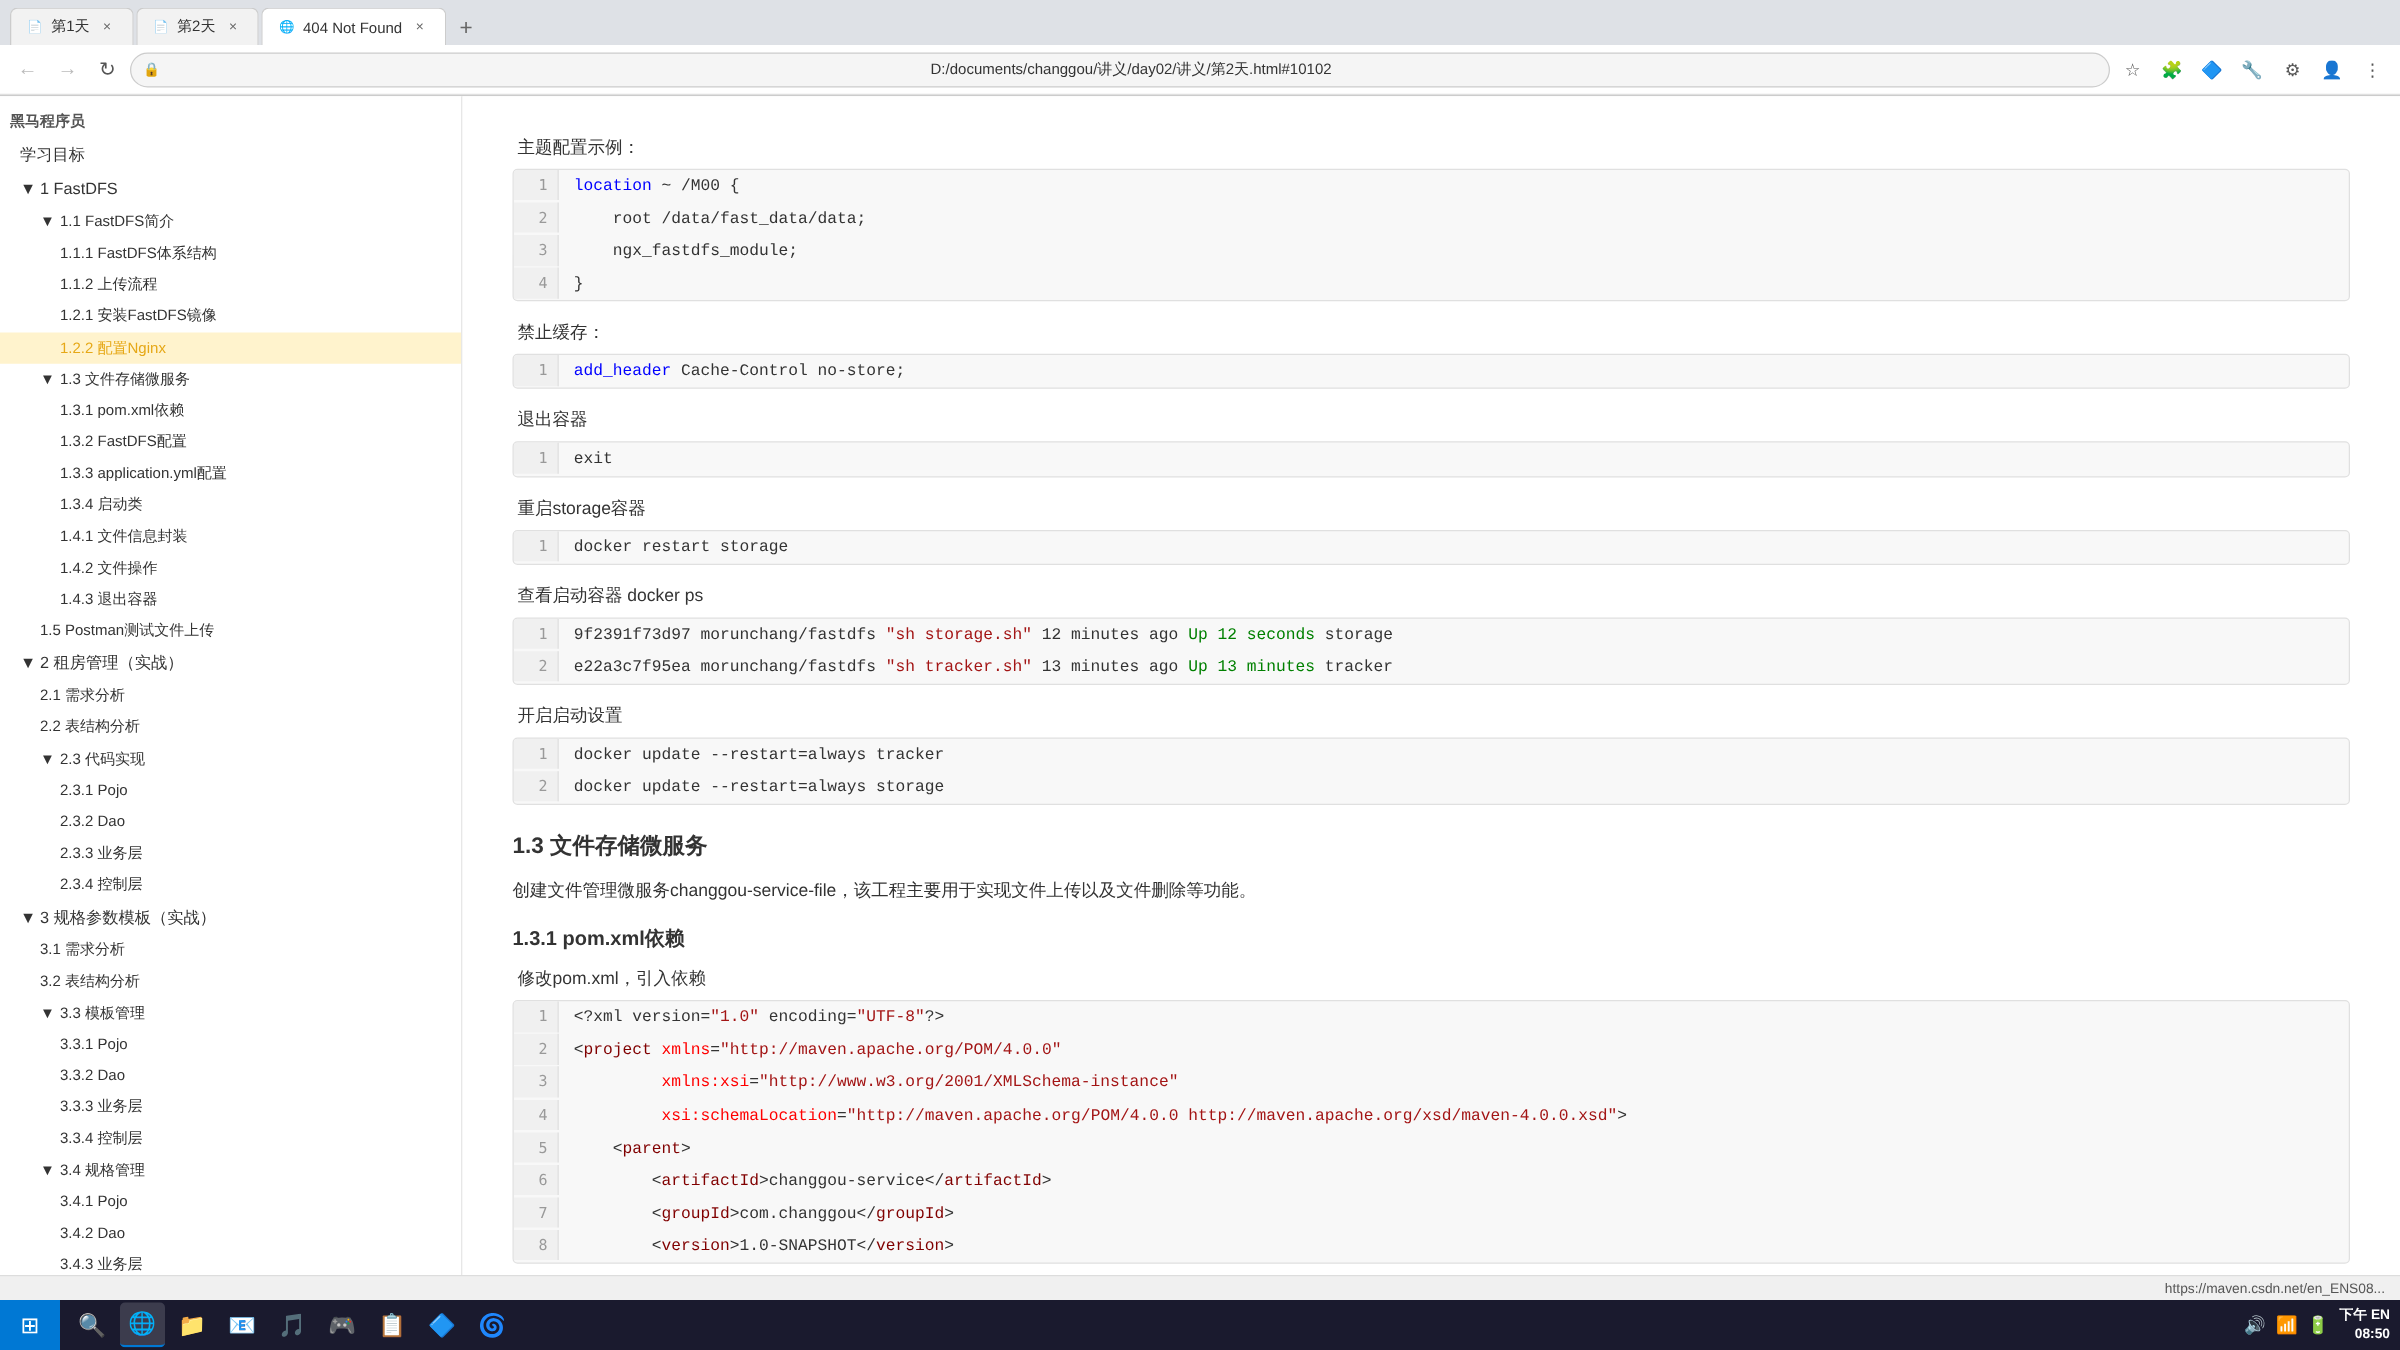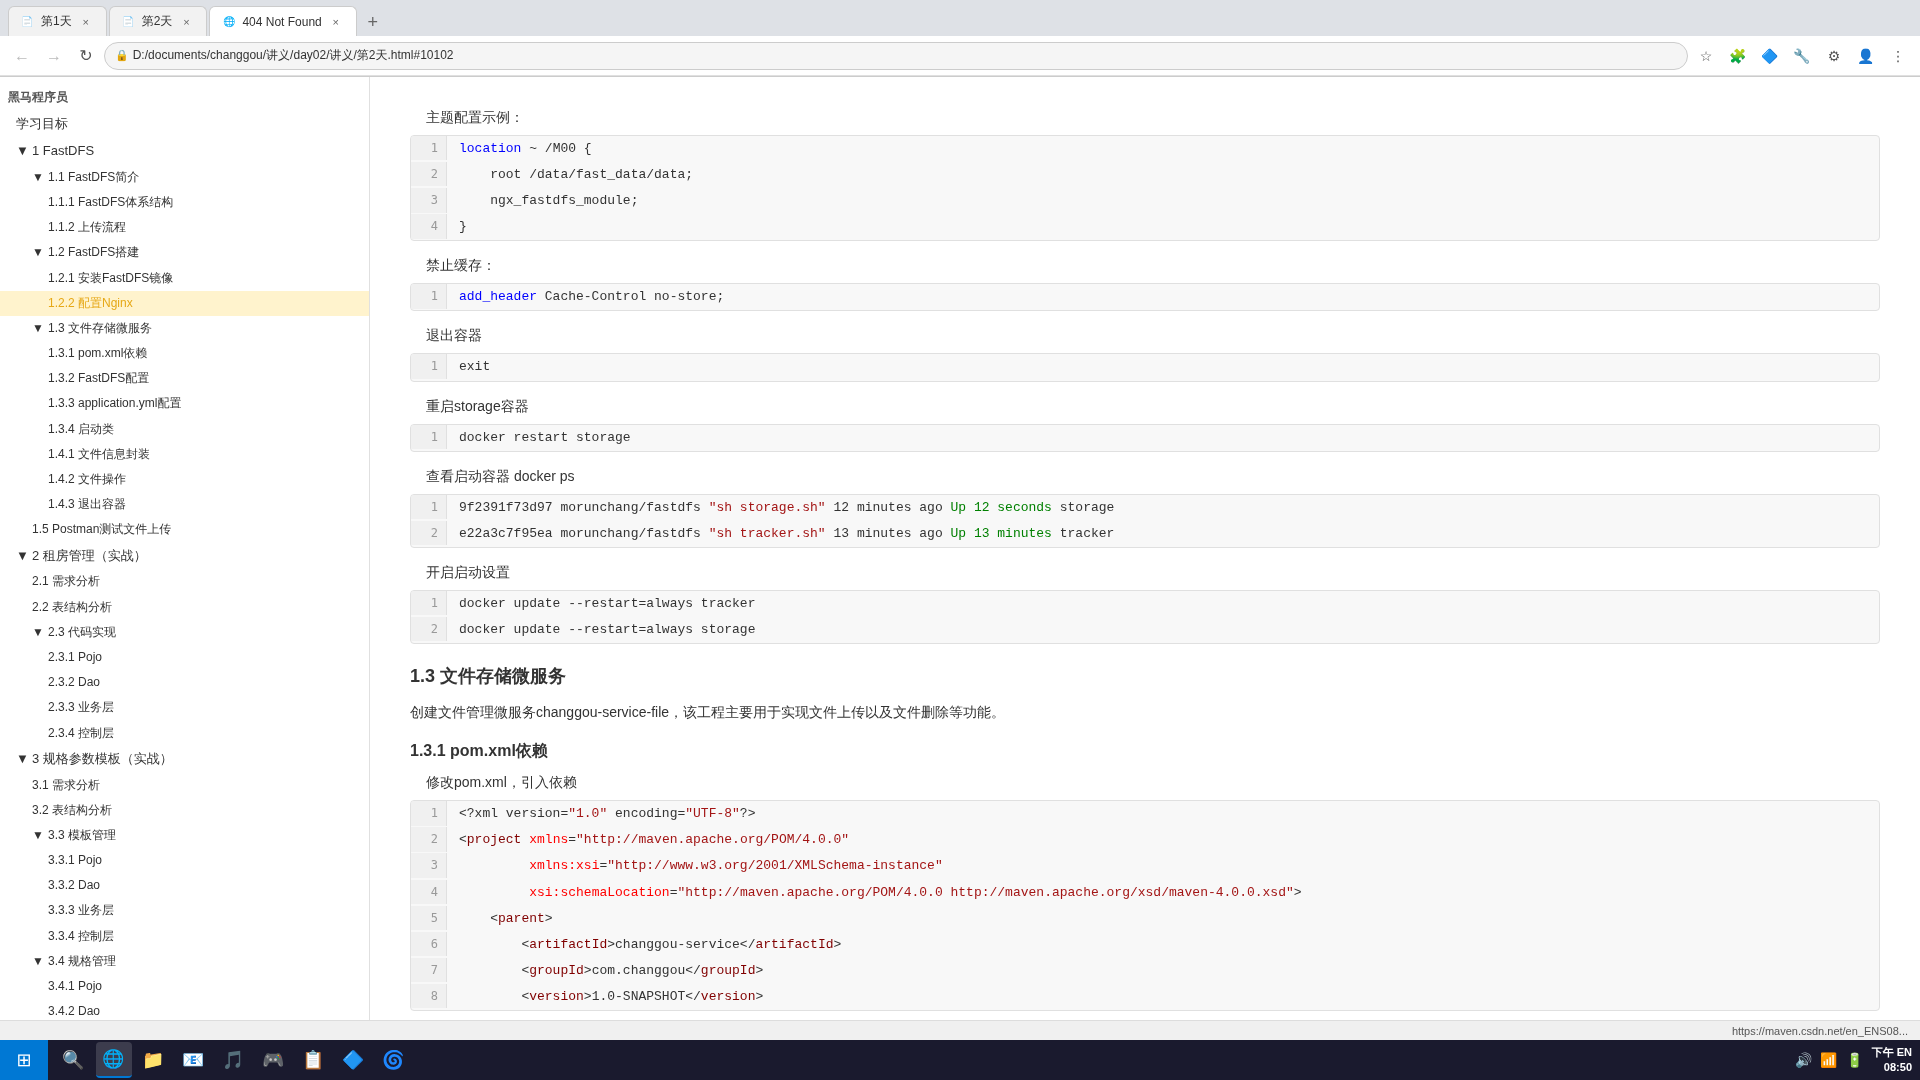--- a/index.html
+++ b/index.html
@@ -13,21 +13,21 @@
     .tab-favicon { width: 14px; height: 14px; margin-right: 6px; display: inline-flex; align-items: center; justify-content: center; font-size: 10px; flex-shrink: 0; }
     .tab-title { flex: 1; overflow: hidden; text-overflow: ellipsis; white-space: nowrap; }
     .tab-close { margin-left: 6px; width: 16px; height: 16px; border-radius: 50%; display: flex; align-items: center; justify-content: center; font-size: 11px; color: #666; flex-shrink: 0; }
     .tab-new { width: 28px; height: 28px; display: flex; align-items: center; justify-content: center; font-size: 18px; color: #666; cursor: pointer; }
 
     .nav-bar { display: flex; align-items: center; height: 40px; background: #fff; border-bottom: 1px solid #e0e0e0; padding: 0 8px; gap: 4px; }
     .nav-btn { width: 28px; height: 28px; border: none; background: none; cursor: pointer; display: flex; align-items: center; justify-content: center; border-radius: 50%; color: #555; font-size: 16px; }
     .nav-btn.disabled { color: #bbb; cursor: default; }
     .address-bar { flex: 1; height: 28px; border: 1px solid #ccc; border-radius: 14px; display: flex; align-items: center; padding: 0 10px; background: #f5f5f5; font-size: 12px; color: #333; gap: 4px; }
     .address-bar .lock-icon { color: #555; font-size: 11px; }
-    .address-bar .url { flex: 1; color: #333; }
+    .address-bar .url { flex: 1; color: #333; text-align: center; }
     .nav-actions { display: flex; align-items: center; gap: 4px; }
     .nav-action-btn { width: 28px; height: 28px; border: none; background: none; cursor: pointer; display: flex; align-items: center; justify-content: center; border-radius: 50%; font-size: 14px; color: #555; }
 
     
     .main-layout { display: flex; height: calc(1080px - 76px); }
 
     
     .sidebar { width: 370px; height: 100%; overflow-y: auto; background: #fff; border-right: 1px solid #e0e0e0; padding: 8px 0; flex-shrink: 0; }
     .sidebar::-webkit-scrollbar { width: 6px; }
     .sidebar::-webkit-scrollbar-thumb { background: #ccc; border-radius: 3px; }
@@ -41,21 +41,21 @@
     .expand-icon { display: inline-block; width: 12px; margin-right: 4px; }
 
     
     .content { flex: 1; overflow-y: auto; padding: 20px 40px; background: #fff; }
     .content::-webkit-scrollbar { width: 8px; }
     .content::-webkit-scrollbar-thumb { background: #ccc; border-radius: 4px; }
 
     .section-heading { font-size: 18px; font-weight: bold; color: #333; margin: 20px 0 12px; }
     .section-heading-small { font-size: 16px; font-weight: bold; color: #333; margin: 16px 0 10px; }
     .text-content { font-size: 14px; color: #333; margin-bottom: 12px; line-height: 1.8; }
-    .text-label { font-size: 14px; color: #333; margin: 12px 16px 8px; font-weight: normal; }
+    .text-label { font-size: 14px; color: #333; margin: 12px 4px 8px; font-weight: normal; }
 
     
     .code-block { background: #f8f8f8; border: 1px solid #e0e0e0; border-radius: 4px; margin: 8px 0 16px; padding: 0; overflow: hidden; }
     .code-line { display: flex; align-items: flex-start; min-height: 22px; }
     .code-line-num { width: 36px; text-align: right; padding: 2px 8px 2px 0; color: #999; font-size: 12px; background: #f0f0f0; border-right: 1px solid #e0e0e0; flex-shrink: 0; font-family: monospace; user-select: none; line-height: 1.7; }
     .code-line-content { padding: 2px 12px; font-family: 'Courier New', monospace; font-size: 13px; color: #333; line-height: 1.7; white-space: pre; flex: 1; }
 
     
     .kw { color: #0000ff; }
     .str { color: #a31515; }
@@ -115,21 +115,20 @@
 
 <div class="main-layout">
 
   <div class="sidebar">
     <div class="sidebar-item level0" style="color:#555; font-size:12px; padding-bottom:4px;">黑马程序员</div>
     <div class="sidebar-item level1">学习目标</div>
     <div class="sidebar-item level1"><span class="expand-icon">▼</span>1 FastDFS</div>
     <div class="sidebar-item level2"><span class="expand-icon">▼</span>1.1 FastDFS简介</div>
     <div class="sidebar-item level3">1.1.1 FastDFS体系结构</div>
     <div class="sidebar-item level3">1.1.2 上传流程</div>
-    <div class="sidebar-item level2"><span class="expand-icon">▼</span>1.2 FastDFS搭建</div>
     <div class="sidebar-item level3">1.2.1 安装FastDFS镜像</div>
     <div class="sidebar-item level3 active">1.2.2 配置Nginx</div>
     <div class="sidebar-item level2"><span class="expand-icon">▼</span>1.3 文件存储微服务</div>
     <div class="sidebar-item level3">1.3.1 pom.xml依赖</div>
     <div class="sidebar-item level3">1.3.2 FastDFS配置</div>
     <div class="sidebar-item level3">1.3.3 application.yml配置</div>
     <div class="sidebar-item level3">1.3.4 启动类</div>
     <div class="sidebar-item level3">1.4.1 文件信息封装</div>
     <div class="sidebar-item level3">1.4.2 文件操作</div>
     <div class="sidebar-item level3">1.4.3 退出容器</div>

